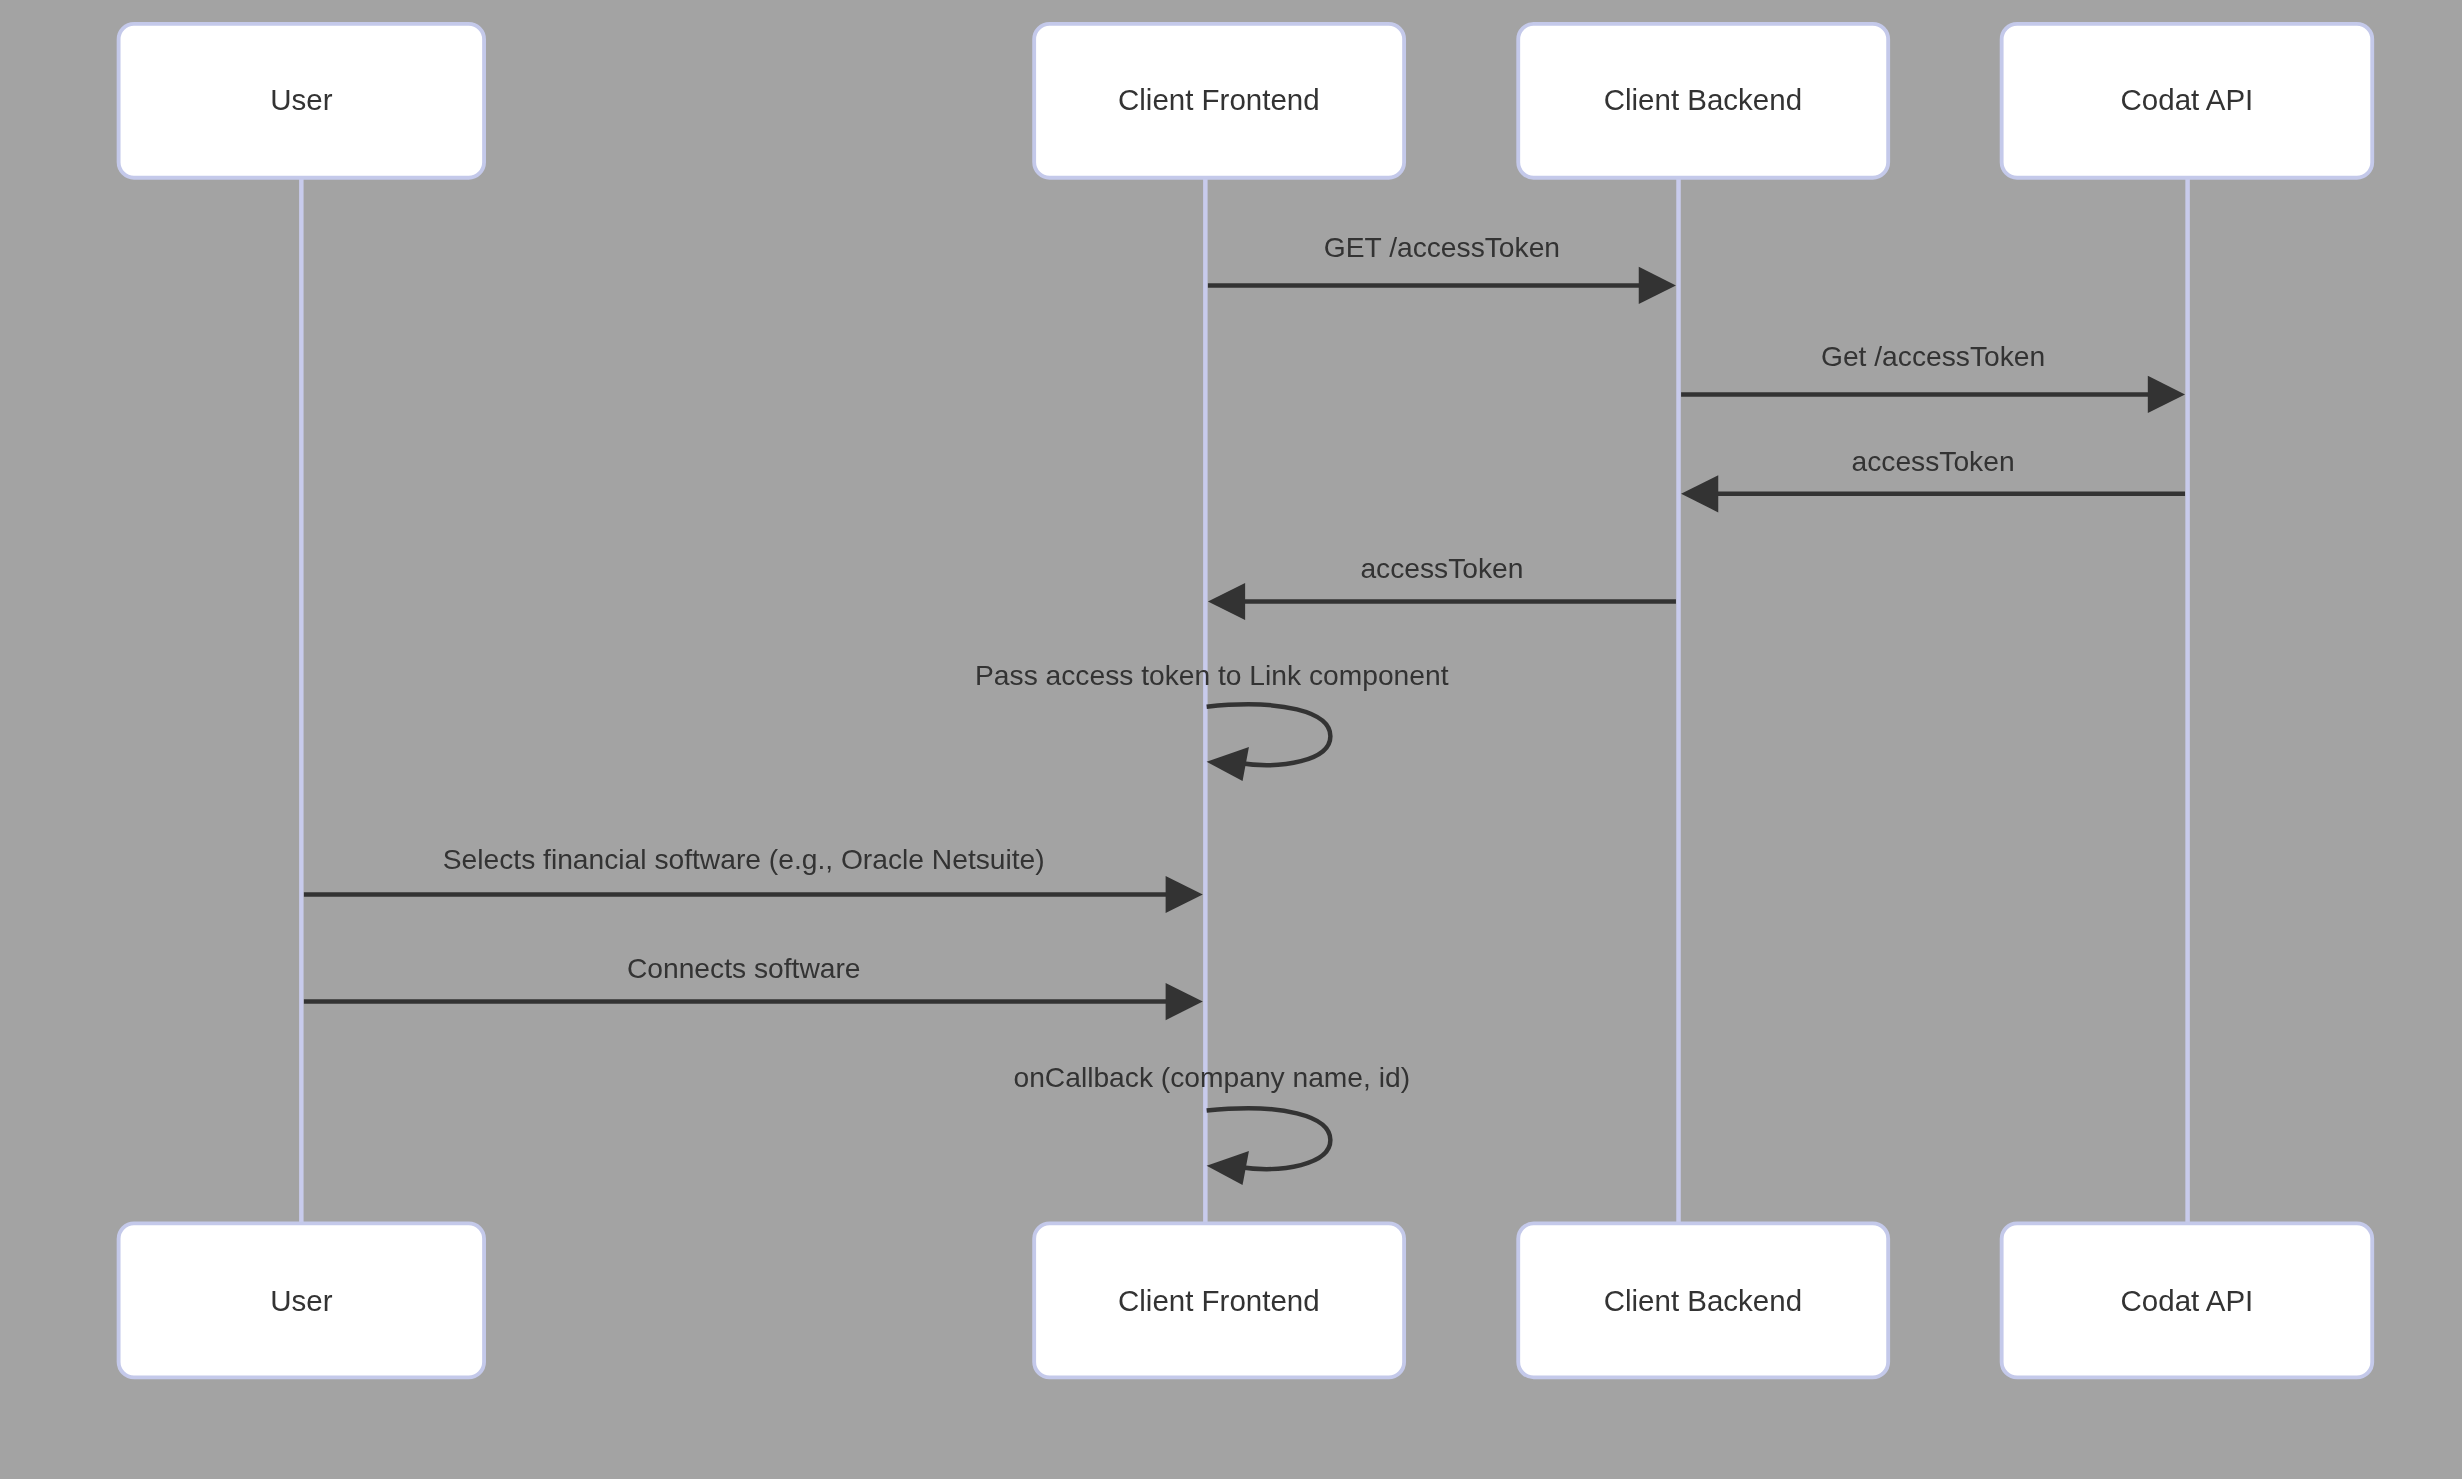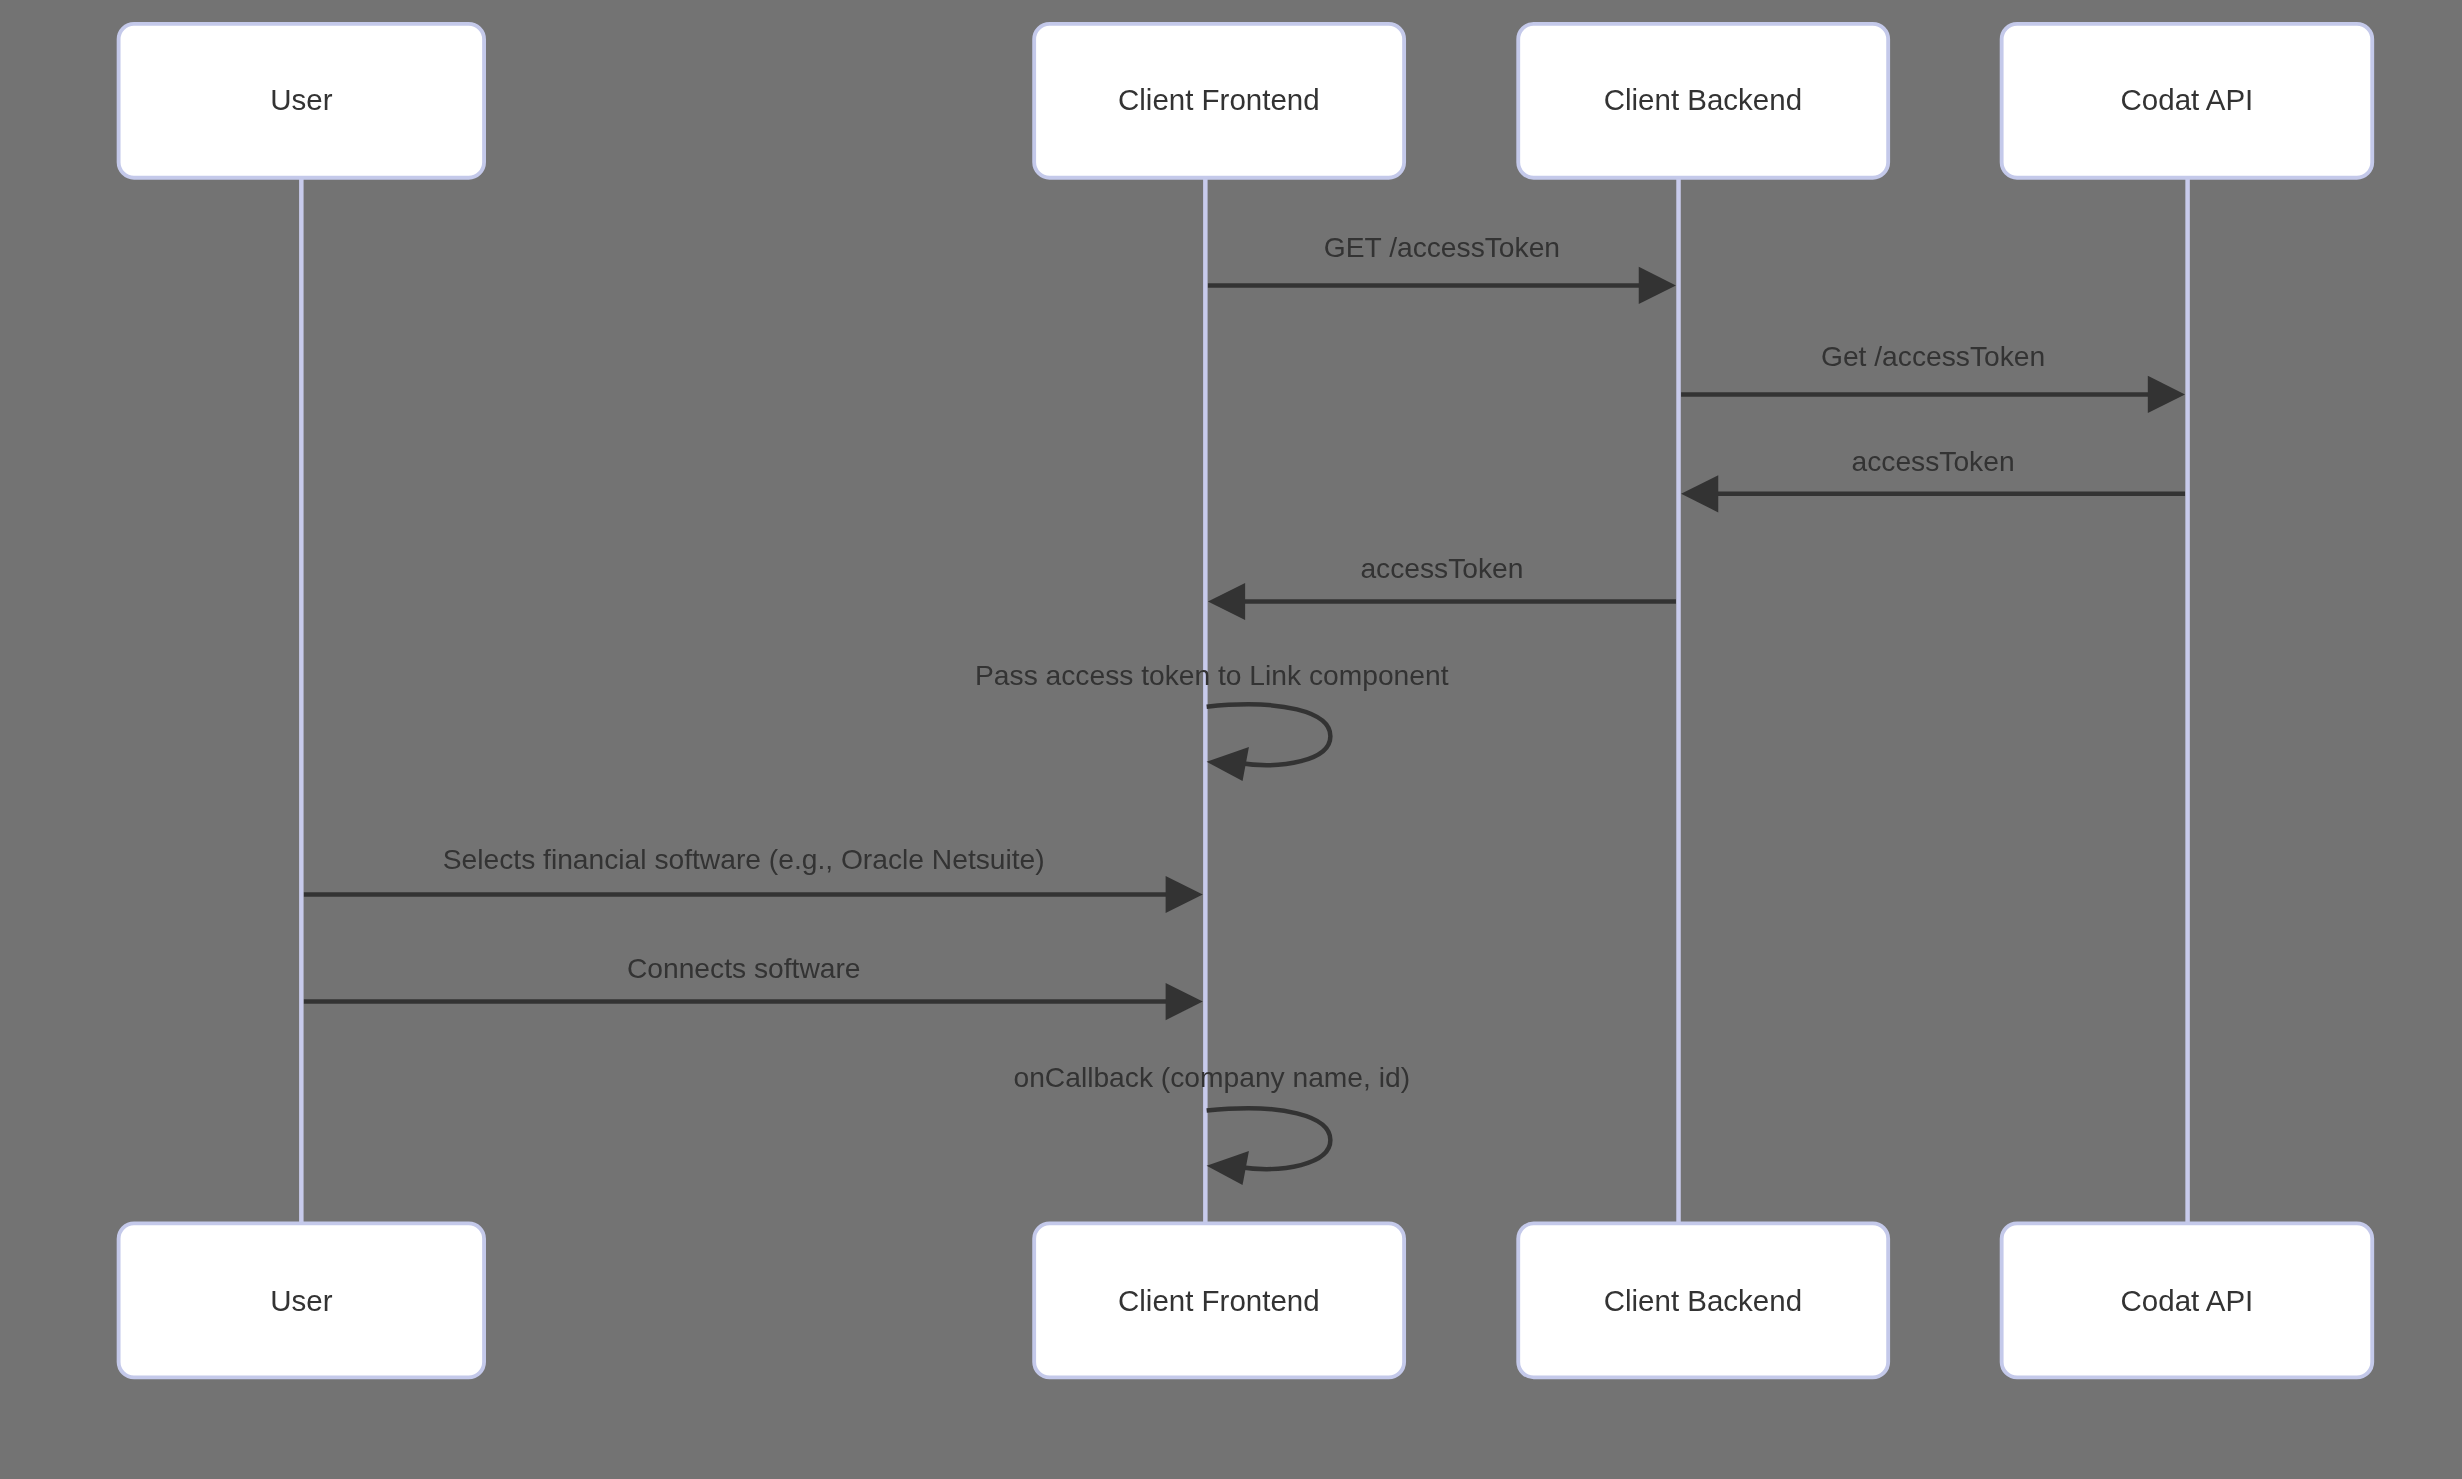--- a/index.html
+++ b/index.html
@@ -8,21 +8,21 @@
     padding: 0;
     background: #ffffff;
   }
   body {
     font-family: "Liberation Sans", sans-serif;
   }
   #diagram-root {
     position: relative;
     width: 2462px;
     height: 1480px;
-    background: #737373;
+    background: #a3a3a3;
     overflow: hidden;
   }
   #sequence-svg {
     display: block;
     width: 2462px;
     height: 1480px;
   }
   .actor-box {
     fill: #ffffff;
     stroke: #c4c9ea;

